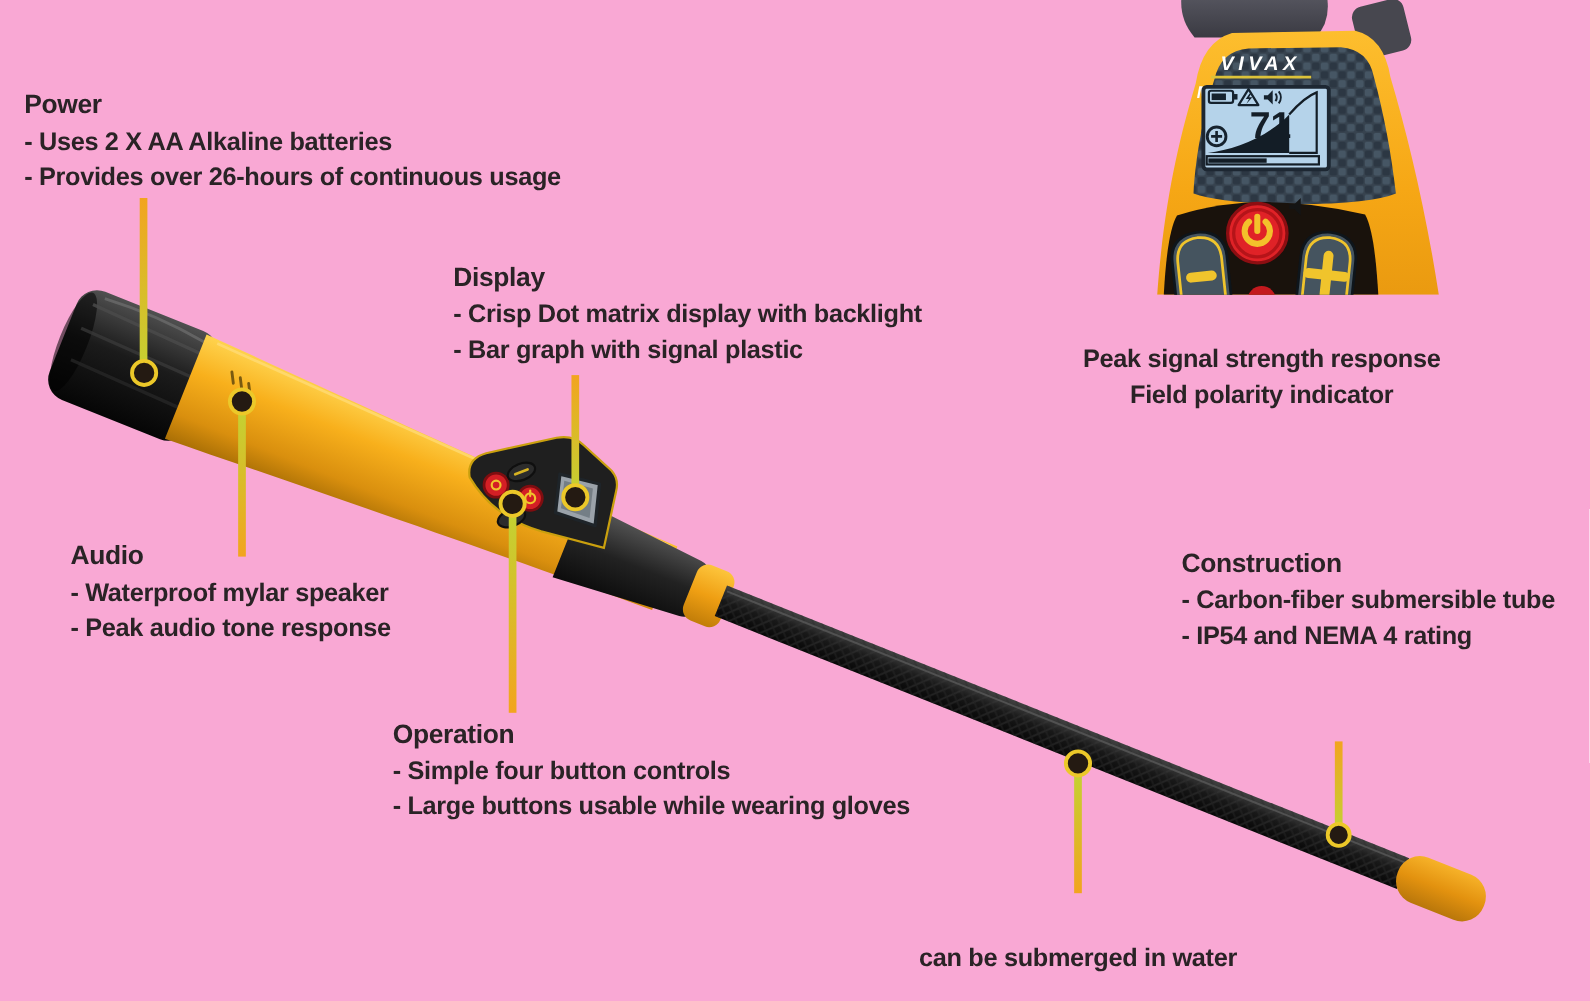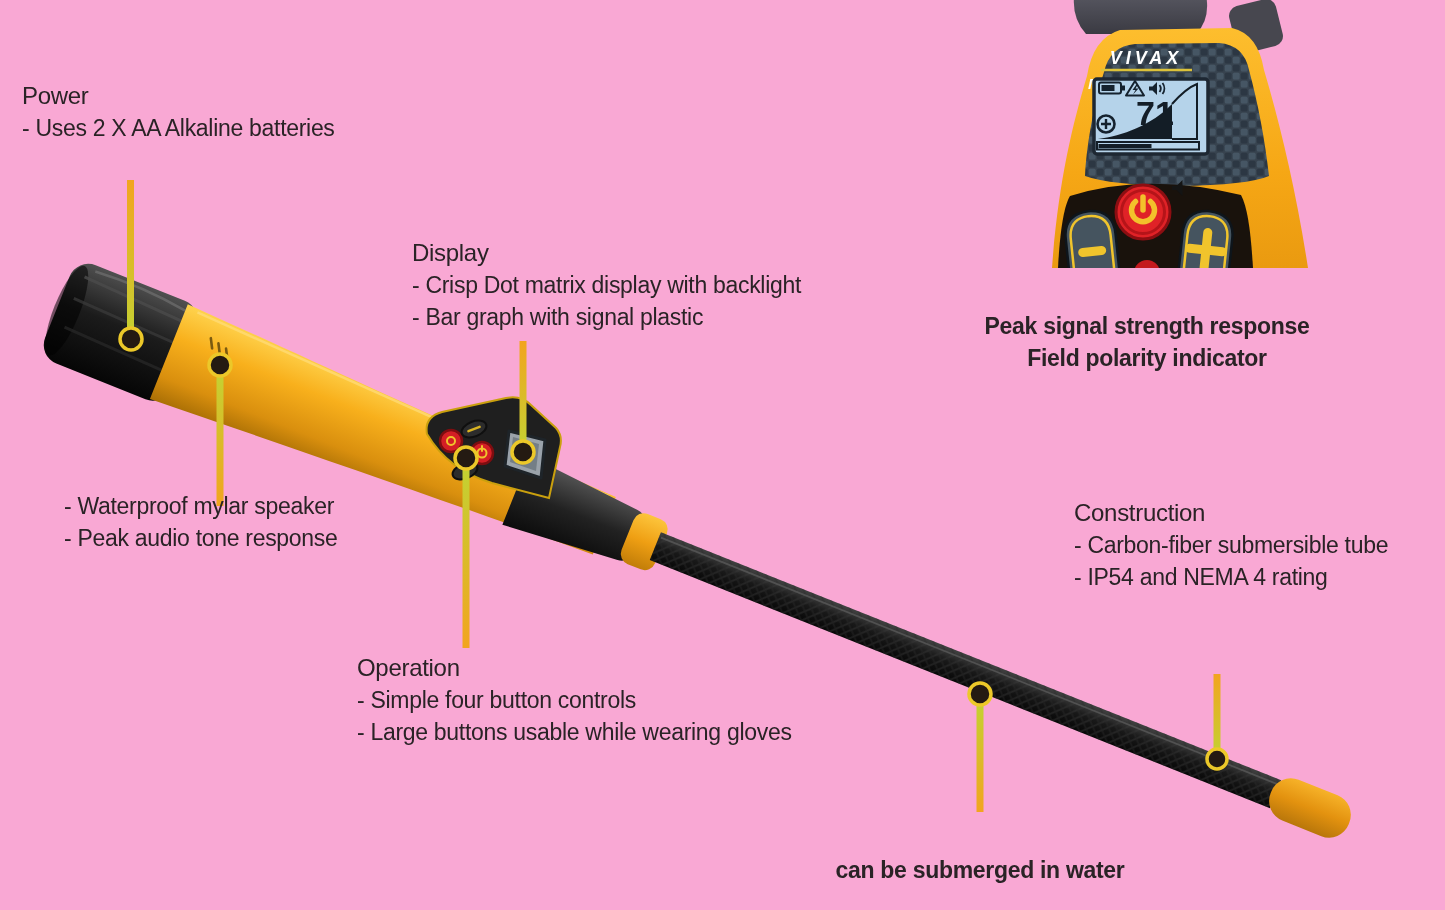--- a/index.html
+++ b/index.html
@@ -1,19 +1,19 @@
 <!DOCTYPE html>
 <html><head>
 <meta charset="utf-8">
 <style>
   html,body{margin:0;padding:0;background:#ffffff;}
   #stage{position:relative;width:1445px;height:910px;background:#f9a8d4;overflow:hidden;
          font-family:"Liberation Sans",sans-serif;}
   #artwork{position:absolute;left:0;top:0;}
-  .ann{position:absolute;color:#2a2326;font-weight:400;font-size:23px;line-height:32px;
+  .ann{position:absolute;color:#2a2326;font-weight:700;font-size:23px;line-height:32px;
        letter-spacing:-0.3px;white-space:nowrap;}
   .ann .ann-title{font-size:24px;}
   .caption{position:absolute;transform:translateX(-50%);text-align:center;color:#2a2326;
            font-weight:700;font-size:23px;line-height:32px;letter-spacing:-0.3px;white-space:nowrap;margin-top:40px;}
   .svgtxt{font-family:"Liberation Sans",sans-serif;font-weight:700;}
 </style>
 </head>
 <body>
 
 <div id="stage">
@@ -222,29 +222,31 @@
     <circle cx="1217" cy="759" r="10" fill="#241a12" stroke="#ecc829" stroke-width="3.5"></circle>
 
     <rect x="976.5" y="701" width="7" height="111" fill="url(#leadTextBottom)"></rect>
     <circle cx="980" cy="694" r="11" fill="#241a12" stroke="#ecc829" stroke-width="3.5"></circle>
   </g>
 </svg>
 
 <div class="ann" style="left:22px;top:80px">
   <div class="ann-title">Power</div>
   <div>- Uses 2 X AA Alkaline batteries</div>
+  <div>- Provides over 26-hours of continuous usage</div>
 </div>
 
 <div class="ann" style="left:412px;top:237px">
   <div class="ann-title">Display</div>
   <div>- Crisp Dot matrix display with backlight</div>
   <div>- Bar graph with signal plastic</div>
 </div>
 
 <div class="ann" style="left:64px;top:490px">
+  <div class="ann-title">Audio</div>
   <div>- Waterproof mylar speaker</div>
   <div>- Peak audio tone response</div>
 </div>
 
 <div class="ann" style="left:357px;top:652px">
   <div class="ann-title">Operation</div>
   <div>- Simple four button controls</div>
   <div>- Large buttons usable while wearing gloves</div>
 </div>
 

